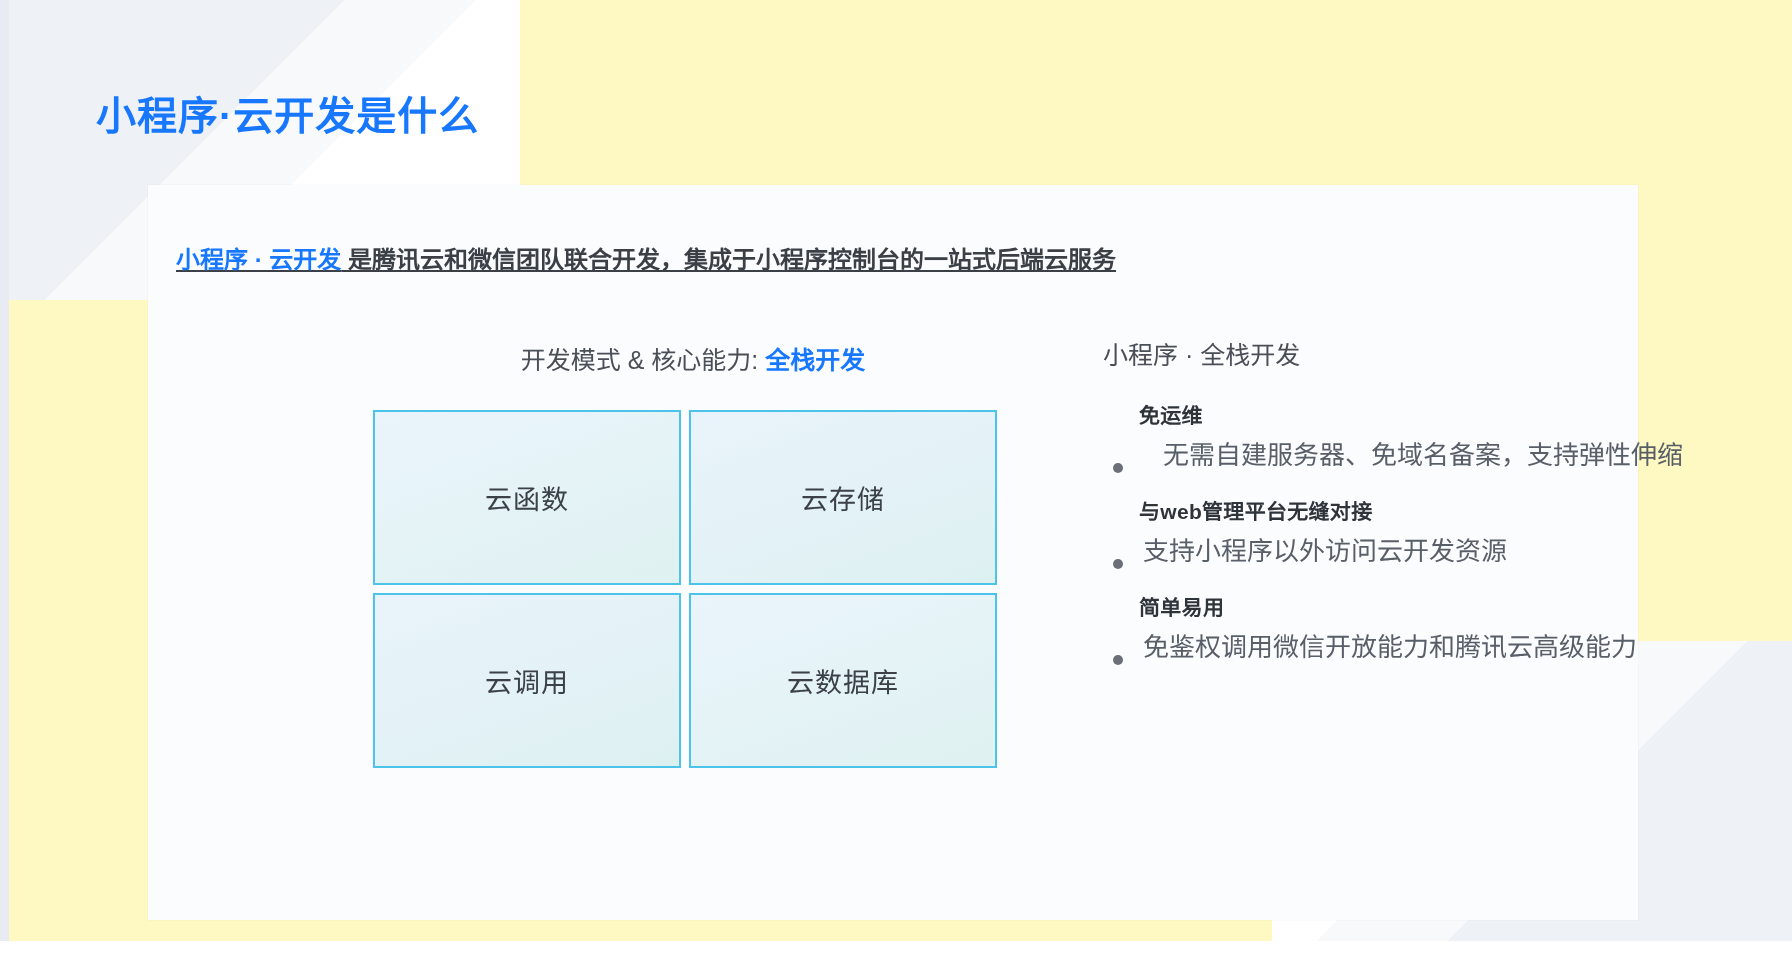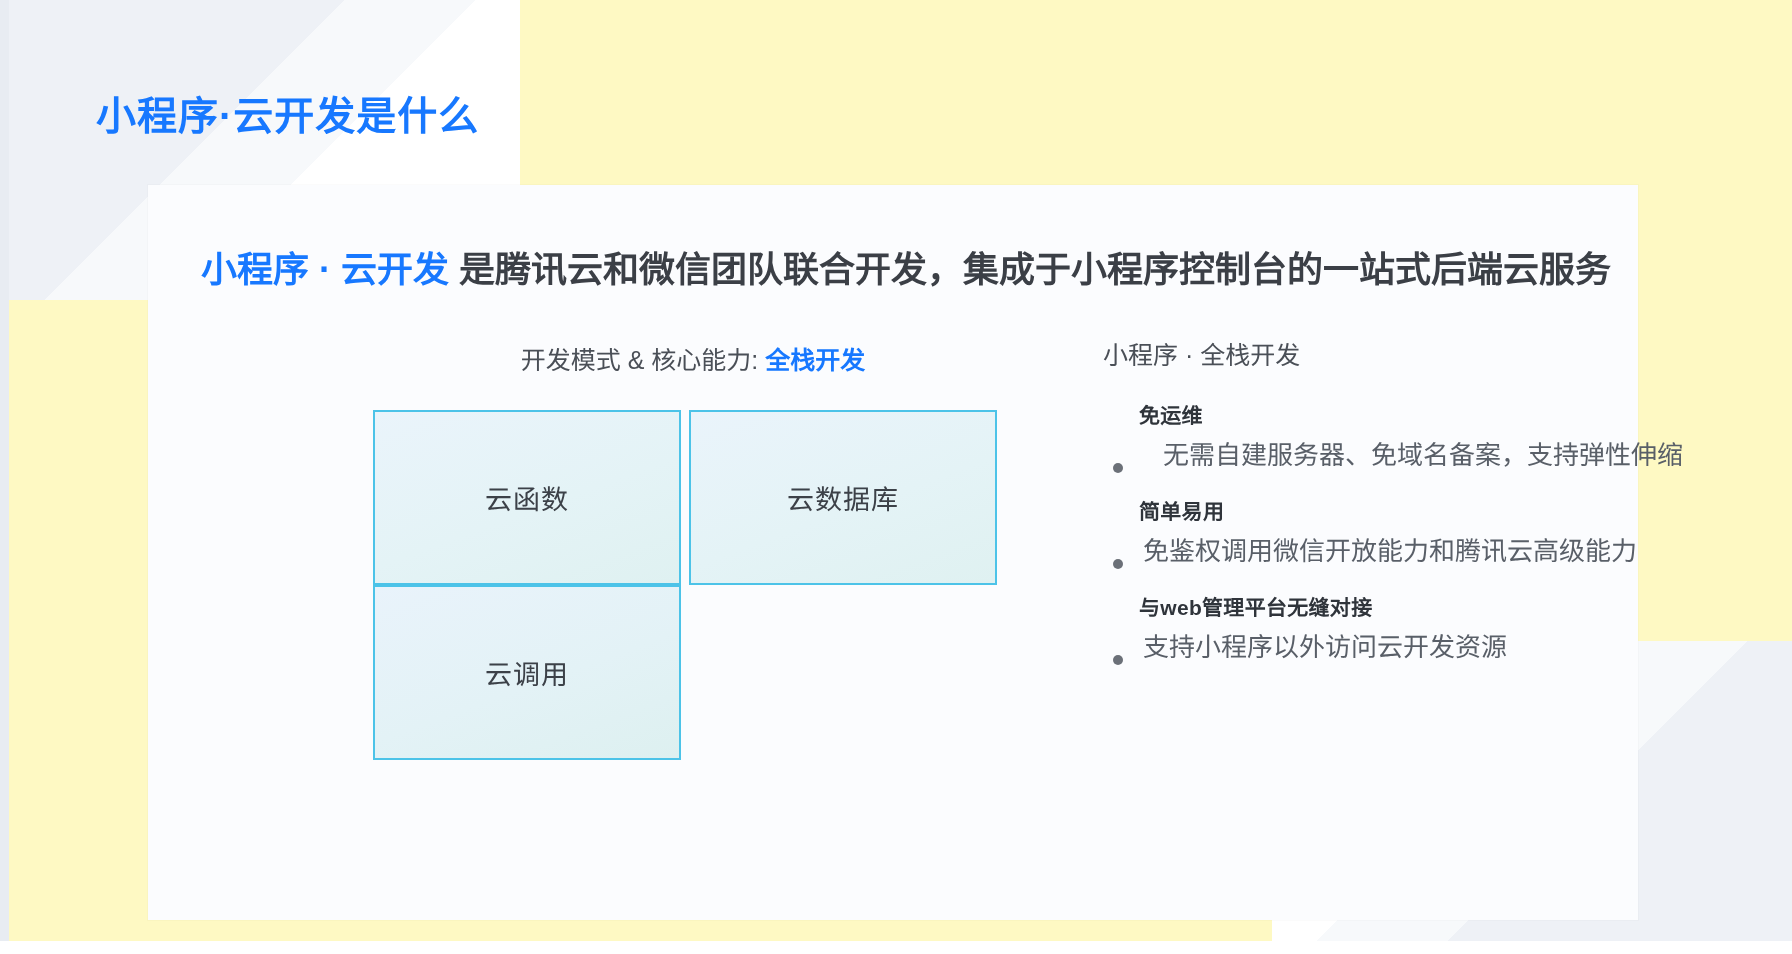--- a/index.html
+++ b/index.html
@@ -65,26 +65,27 @@
     left: 148px;
     top: 185px;
     width: 1490px;
     height: 735px;
     background: #fbfcfe;
     box-shadow: 0 0 0 1px rgba(0,0,0,0.015);
   }
 
   .lead {
     position: absolute;
-    left: 53px;
+    left: 28px;
     top: 55px;
-    font-size: 36px;
+    font-size: 24px;
     font-weight: bold;
     color: #3b3f46;
     white-space: nowrap;
+    text-decoration: underline;
   }
   .lead .hl {
     color: #1778ff;
   }
   .lead .rest {
     font-weight: bold;
     color: #3b3f46;
   }
 
   
@@ -104,21 +105,21 @@
   }
   .col-heading .hl {
     color: #1778ff;
     font-weight: bold;
   }
 
   .grid {
     display: grid;
     grid-template-columns: 308px 308px;
     grid-template-rows: 175px 175px;
-    gap: 0 8px;
+    gap: 8px 8px;
   }
   .cell {
     border: 2px solid #4cc3e8;
     background: linear-gradient(160deg, #eaf4fb 0%, #e4f3f6 55%, #dff1f1 100%);
     display: flex;
     align-items: center;
     justify-content: center;
     font-size: 27px;
     color: #3c4148;
     letter-spacing: 1px;
@@ -189,47 +190,48 @@
       <span class="rest">是腾讯云和微信团队联合开发，集成于小程序控制台的一站式后端云服务</span>
     </div>
 
     <div class="col-left">
       <div class="col-heading">
         <span>开发模式 &amp; 核心能力: </span><span class="hl">全栈开发</span>
       </div>
 
       <div class="grid">
         <div class="cell">云函数</div>
+        <div class="cell c2">云存储</div>
+        <div class="cell c2">云调用</div>
         <div class="cell">云数据库</div>
-        <div class="cell c2">云调用</div>
       </div>
     </div>
 
     <div class="col-right">
       <div class="col-heading">小程序 · 全栈开发</div>
 
       <div class="feature indent">
         <span class="bullet"></span>
         <div class="feature-body">
           <div class="feature-title">免运维</div>
           <div class="feature-desc">无需自建服务器、免域名备案，支持弹性伸缩</div>
         </div>
       </div>
 
       <div class="feature">
         <span class="bullet"></span>
         <div class="feature-body">
+          <div class="feature-title">与web管理平台无缝对接</div>
+          <div class="feature-desc">支持小程序以外访问云开发资源</div>
+        </div>
+      </div>
+
+      <div class="feature">
+        <span class="bullet"></span>
+        <div class="feature-body">
           <div class="feature-title">简单易用</div>
           <div class="feature-desc">免鉴权调用微信开放能力和腾讯云高级能力</div>
         </div>
       </div>
-
-      <div class="feature">
-        <span class="bullet"></span>
-        <div class="feature-body">
-          <div class="feature-title">与web管理平台无缝对接</div>
-          <div class="feature-desc">支持小程序以外访问云开发资源</div>
-        </div>
-      </div>
     </div>
 
   </div>
 </div>
 
 </body></html>

